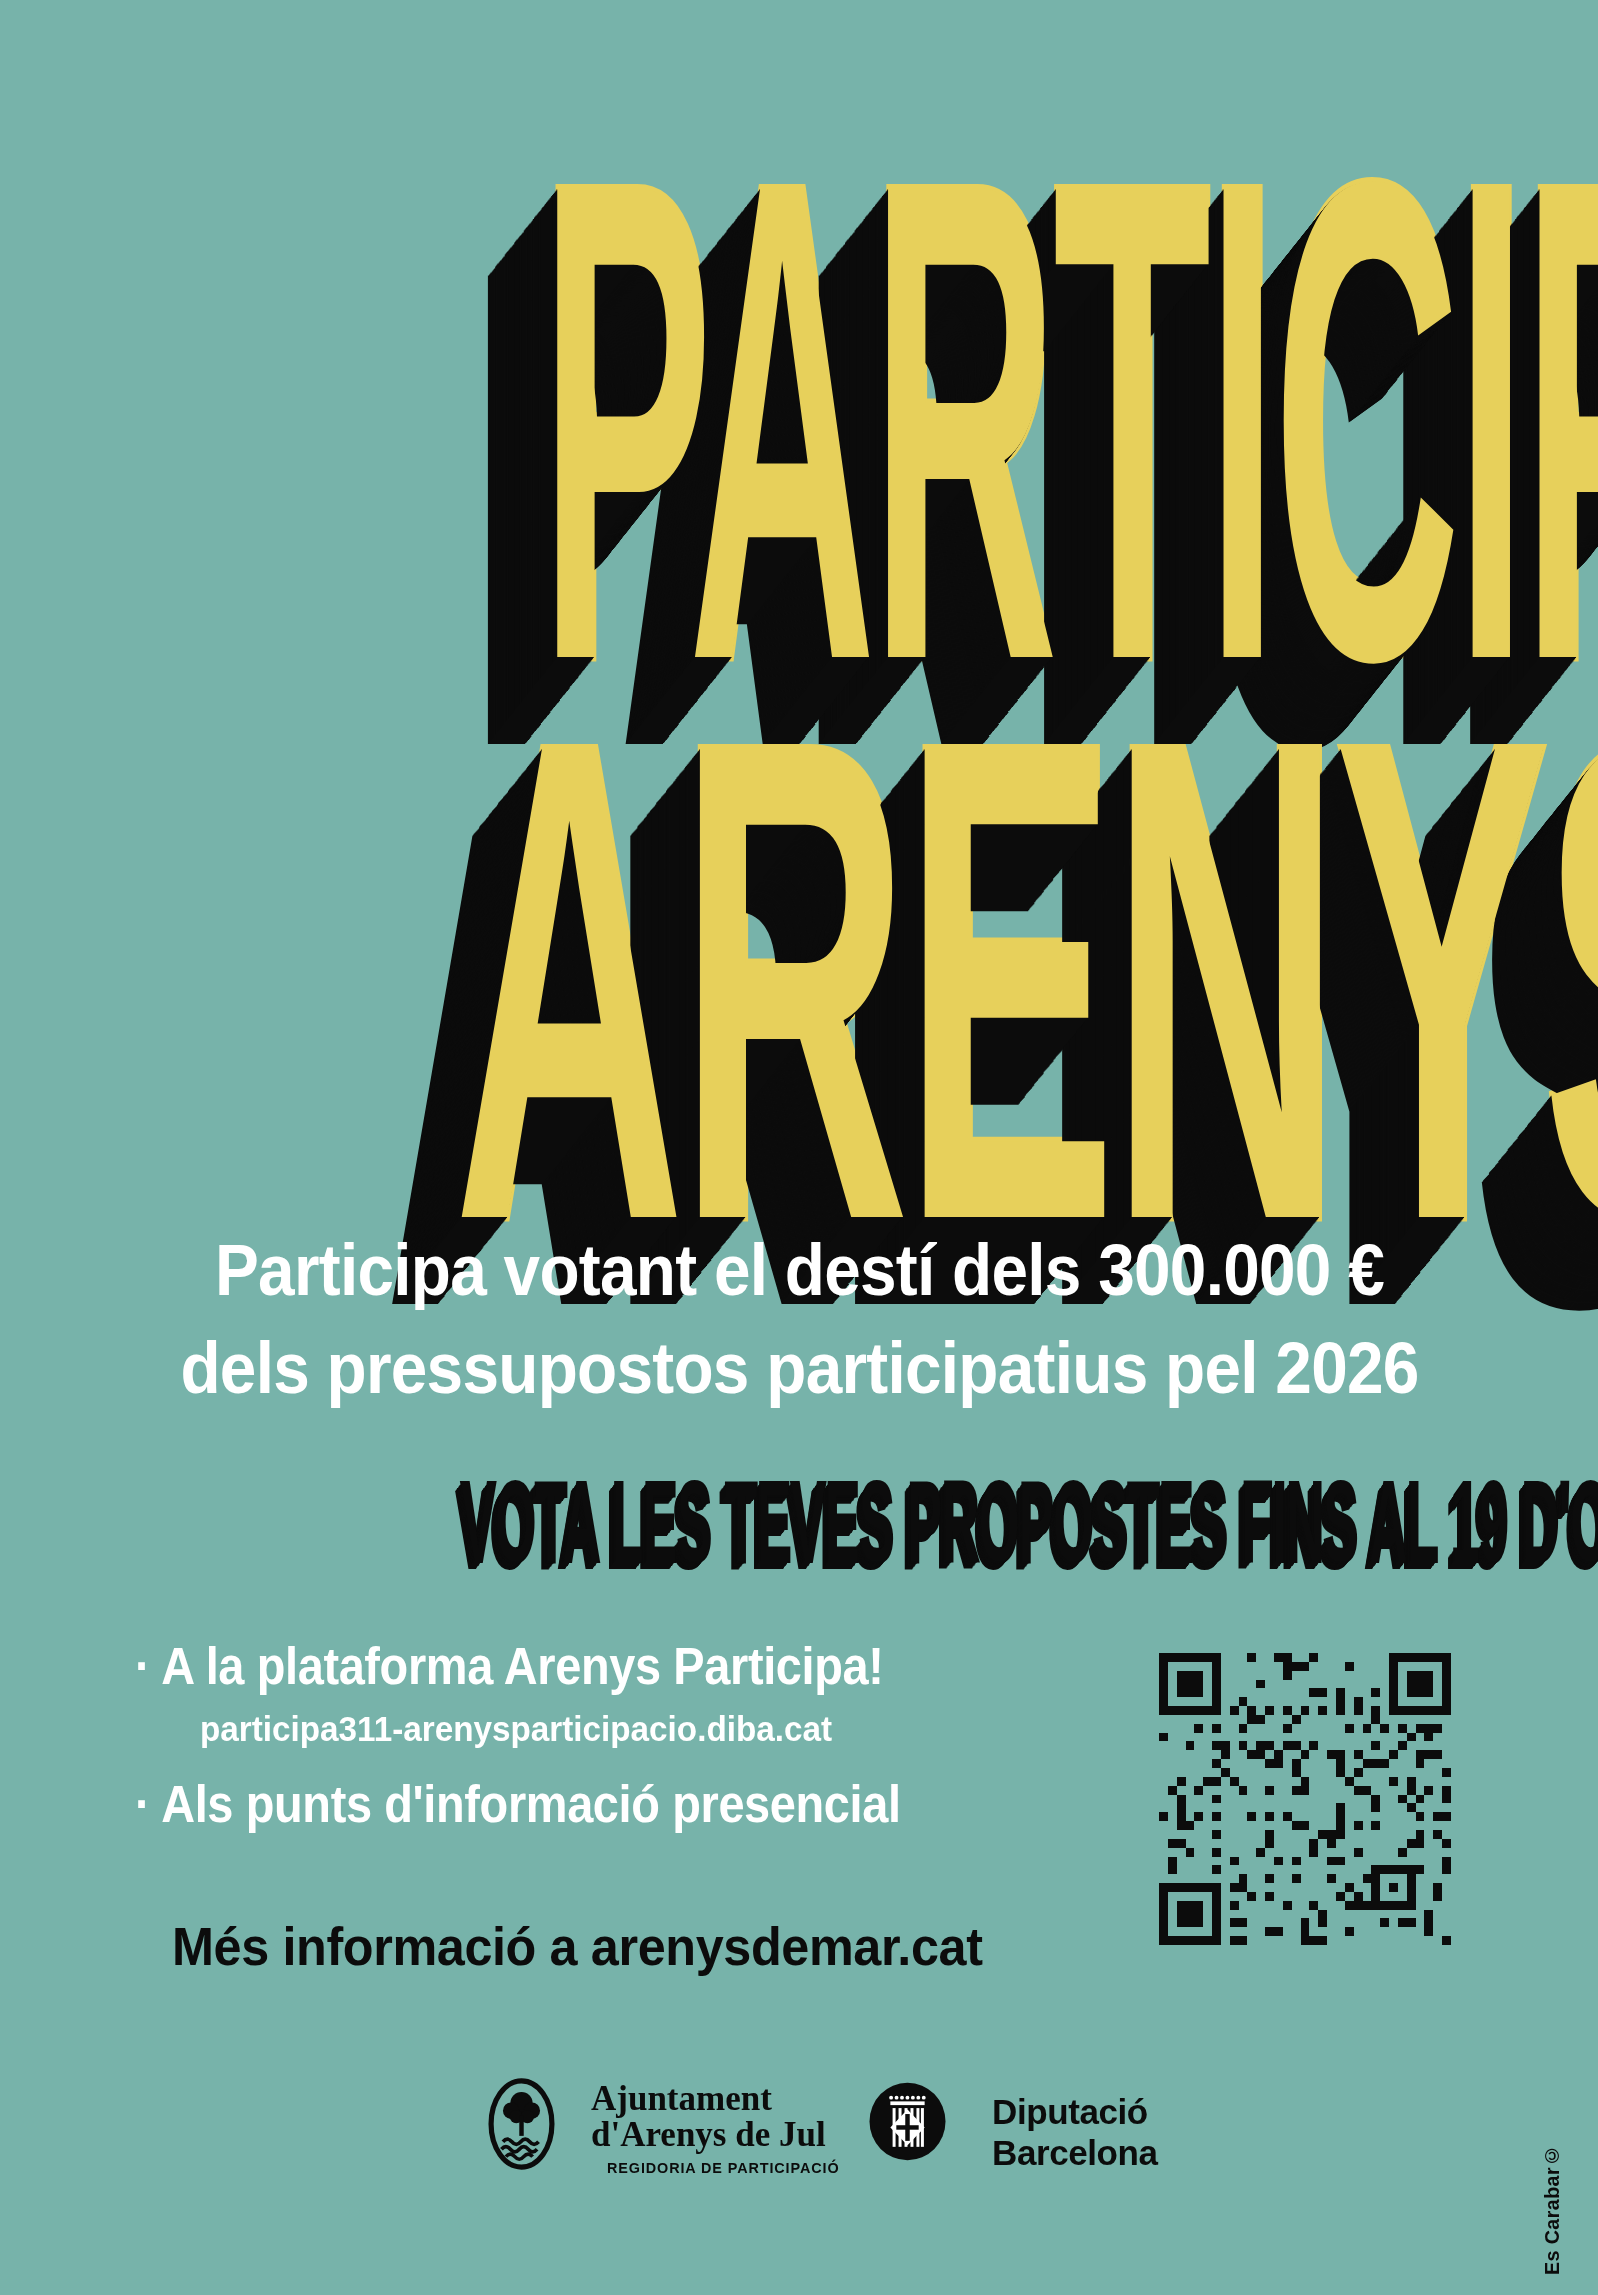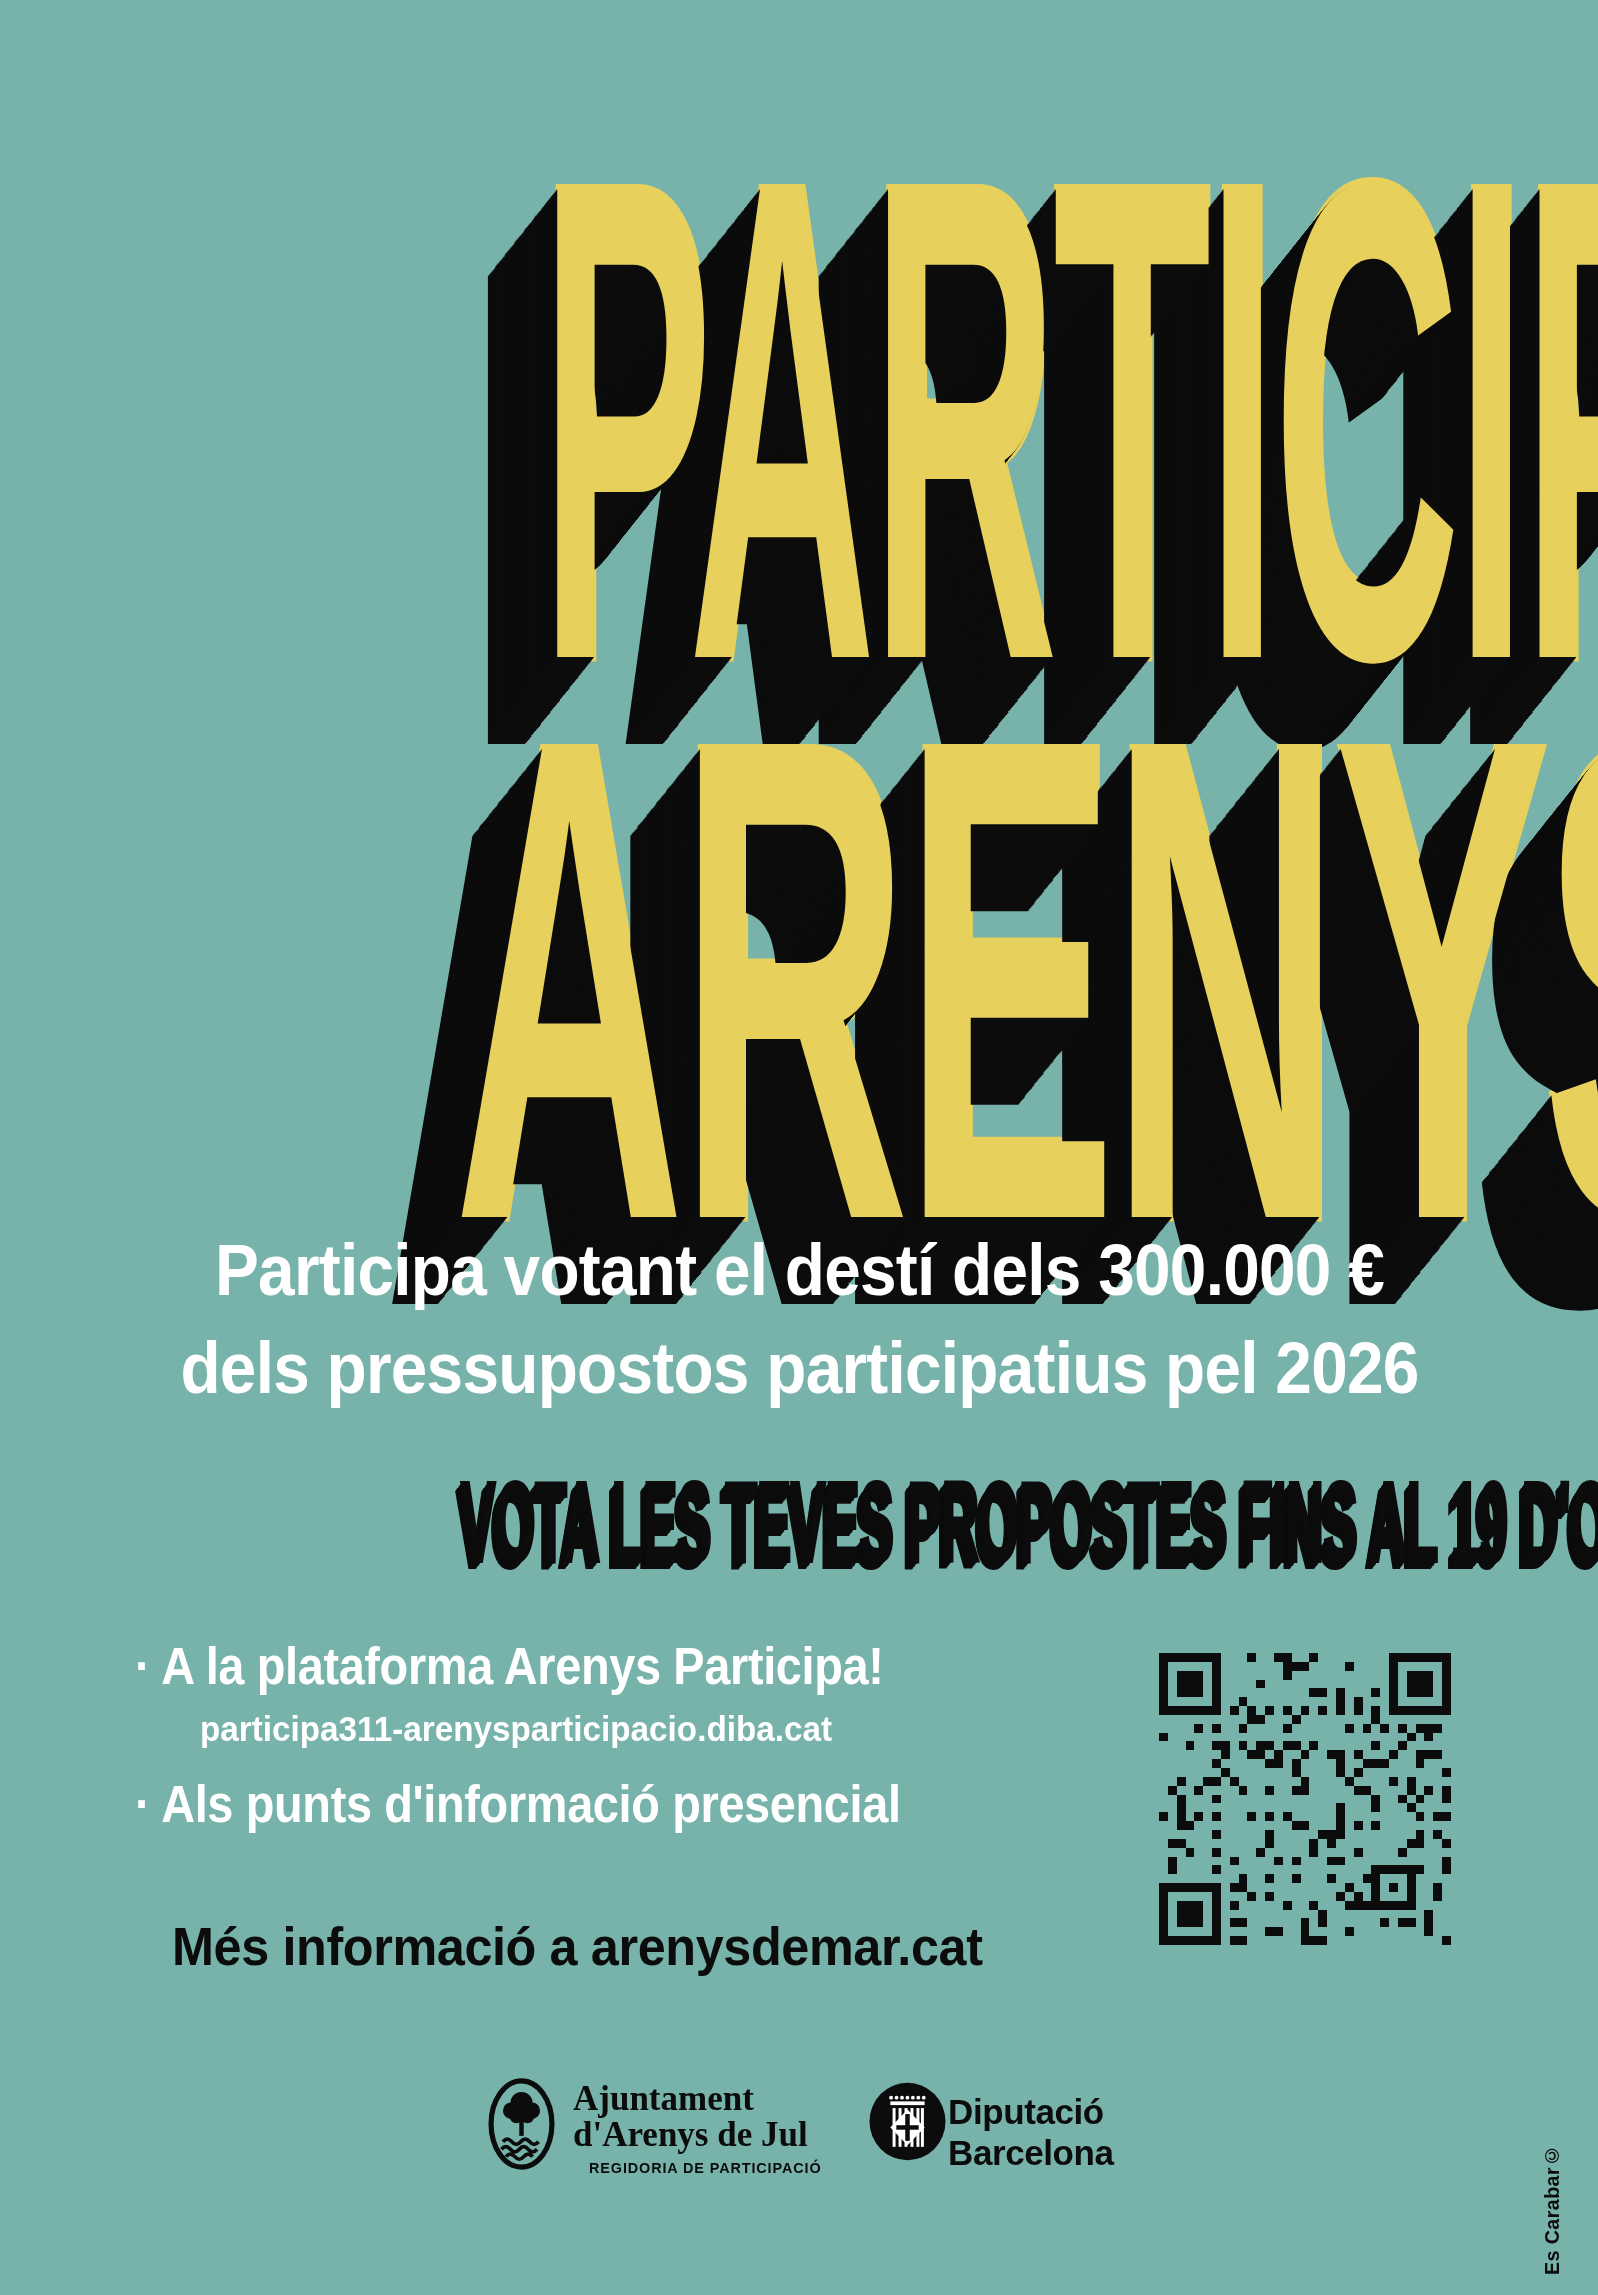--- a/index.html
+++ b/index.html
@@ -48,25 +48,25 @@
   .moreinfo{
     position:absolute;left:172px;top:1920px;margin:0;white-space:nowrap;
     font-weight:700;font-size:53px;line-height:1;color:var(--ink,#0c0c0c);
     transform:scaleX(0.95);transform-origin:0 0;letter-spacing:-0.4px;
   }
   
   .qr{position:absolute;left:1159px;top:1653px;width:292px;height:292px;}
   .qr svg{display:block;width:100%;height:100%;shape-rendering:crispEdges;}
   
   .crest{position:absolute;left:488px;top:2078px;}
-  .aj-text{position:absolute;left:573px;top:2081px;color:var(--ink,#0c0c0c);}
+  .aj-text{position:absolute;left:591px;top:2081px;color:var(--ink,#0c0c0c);}
   .aj-serif{font-family:"Liberation Serif",serif;font-weight:700;font-size:35px;line-height:1.04;margin:0;white-space:nowrap;}
   .aj-sub{font-family:"Liberation Sans",sans-serif;font-weight:700;font-size:14.4px;letter-spacing:0.9px;margin:6px 0 0 16px;white-space:nowrap;}
   .dip{position:absolute;left:868px;top:2082px;}
-  .dip-text{position:absolute;left:948px;top:2091px;color:var(--ink,#0c0c0c);
+  .dip-text{position:absolute;left:992px;top:2091px;color:var(--ink,#0c0c0c);
     font-weight:700;font-size:35px;line-height:1.18;margin:0;white-space:nowrap;letter-spacing:-0.4px;}
   
   .credit{
     position:absolute;left:1541px;top:2146px;height:129px;margin:0;
     writing-mode:vertical-rl;transform:rotate(180deg);
     font-weight:700;font-size:19.7px;letter-spacing:0.4px;color:var(--ink,#0c0c0c);white-space:nowrap;
   }
 </style>
 </head>
 <body>

